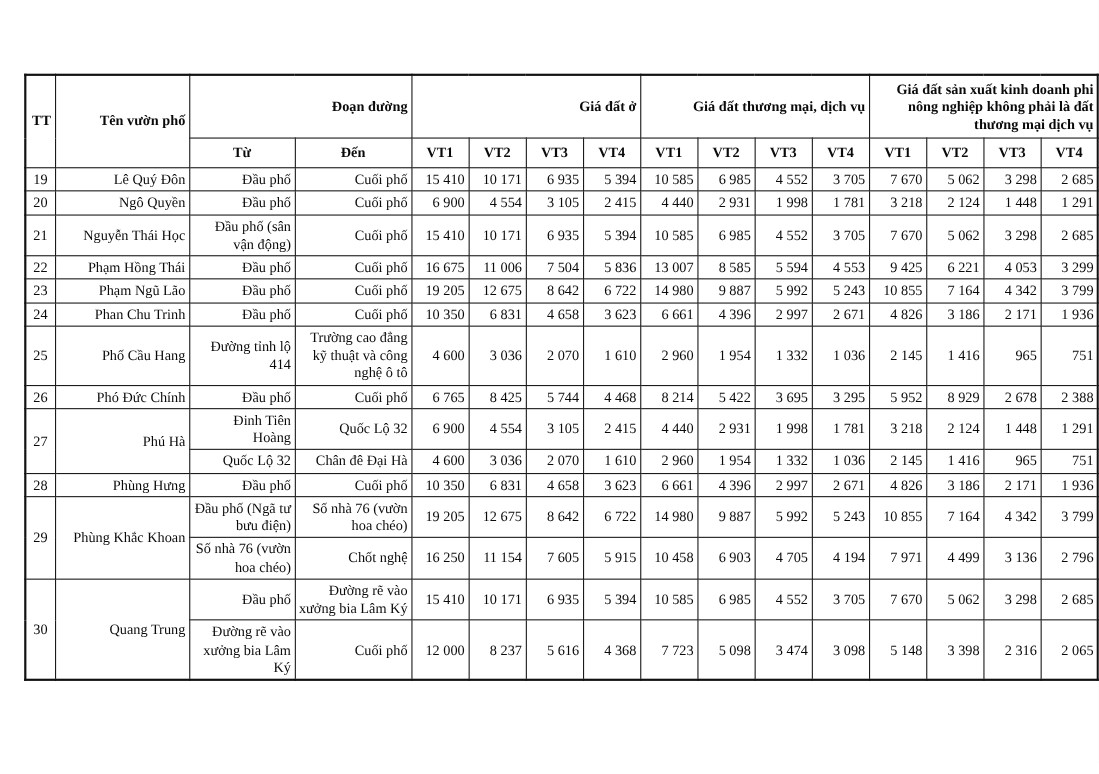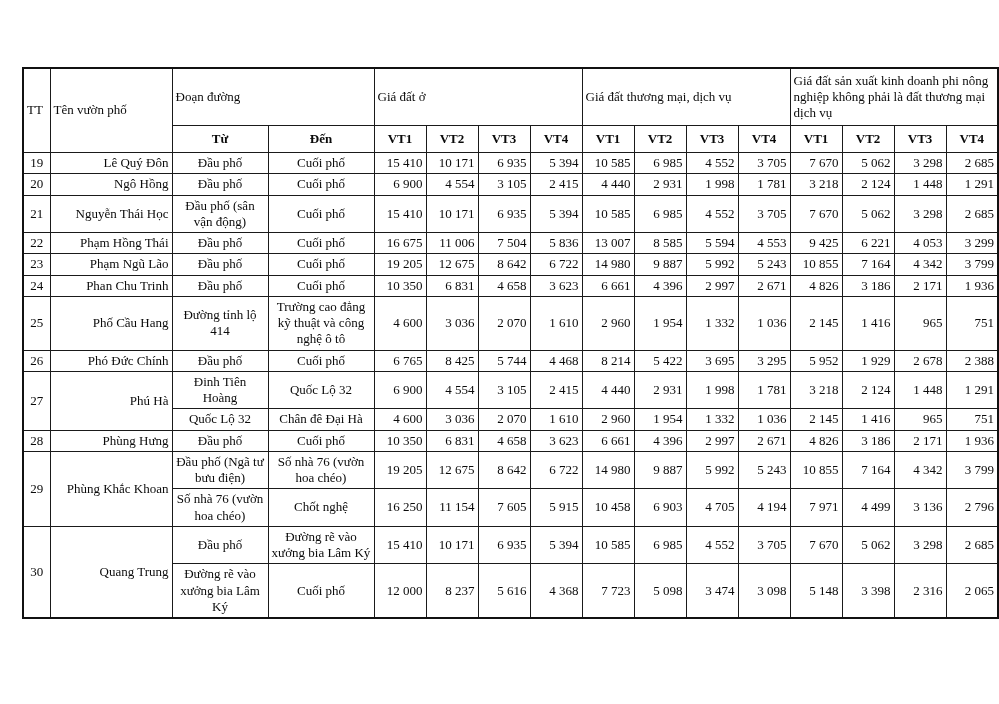--- a/index.html
+++ b/index.html
@@ -30,42 +30,42 @@
     padding: 2px 3px;
     vertical-align: middle;
     font-size: 13px;
     line-height: 1.25;
     overflow: hidden;
   }
   table.price-table {
     border: 2px solid #111;
   }
   th.group-head {
-    font-weight: normal;
-    text-align: left;
+    font-weight: bold;
+    text-align: right;
     font-size: 13px;
     height: 52px;
     padding: 2px 6px;
   }
   th.sub-head {
     font-weight: bold;
     font-size: 13px;
     height: 22px;
   }
   td.tt-cell {
     text-align: center;
     font-size: 13px;
   }
   td.name-cell {
     text-align: right;
     padding-left: 5px;
     font-size: 13.5px;
   }
   td.seg-cell {
-    text-align: center;
+    text-align: right;
     font-size: 13px;
   }
   td.num-cell {
     text-align: right;
     padding-right: 6px;
     font-size: 13px;
     white-space: nowrap;
   }
   tbody tr {
     height: 15px;
@@ -137,21 +137,21 @@
           <td class="num-cell">6 985</td>
           <td class="num-cell">4 552</td>
           <td class="num-cell">3 705</td>
           <td class="num-cell group-sep">7 670</td>
           <td class="num-cell">5 062</td>
           <td class="num-cell">3 298</td>
           <td class="num-cell">2 685</td>
         </tr>
         <tr>
           <td class="tt-cell" rowspan="1">20</td>
-          <td class="name-cell" rowspan="1">Ngô Hồng</td>
+          <td class="name-cell" rowspan="1">Ngô Quyền</td>
           <td class="seg-cell">Đầu phố</td>
           <td class="seg-cell">Cuối phố</td>
           <td class="num-cell group-sep">6 900</td>
           <td class="num-cell">4 554</td>
           <td class="num-cell">3 105</td>
           <td class="num-cell">2 415</td>
           <td class="num-cell group-sep">4 440</td>
           <td class="num-cell">2 931</td>
           <td class="num-cell">1 998</td>
           <td class="num-cell">1 781</td>
@@ -257,21 +257,21 @@
           <td class="seg-cell">Cuối phố</td>
           <td class="num-cell group-sep">6 765</td>
           <td class="num-cell">8 425</td>
           <td class="num-cell">5 744</td>
           <td class="num-cell">4 468</td>
           <td class="num-cell group-sep">8 214</td>
           <td class="num-cell">5 422</td>
           <td class="num-cell">3 695</td>
           <td class="num-cell">3 295</td>
           <td class="num-cell group-sep">5 952</td>
-          <td class="num-cell">1 929</td>
+          <td class="num-cell">8 929</td>
           <td class="num-cell">2 678</td>
           <td class="num-cell">2 388</td>
         </tr>
         <tr>
           <td class="tt-cell" rowspan="2">27</td>
           <td class="name-cell" rowspan="2">Phú Hà</td>
           <td class="seg-cell">Đinh Tiên Hoàng</td>
           <td class="seg-cell">Quốc Lộ 32</td>
           <td class="num-cell group-sep">6 900</td>
           <td class="num-cell">4 554</td>

